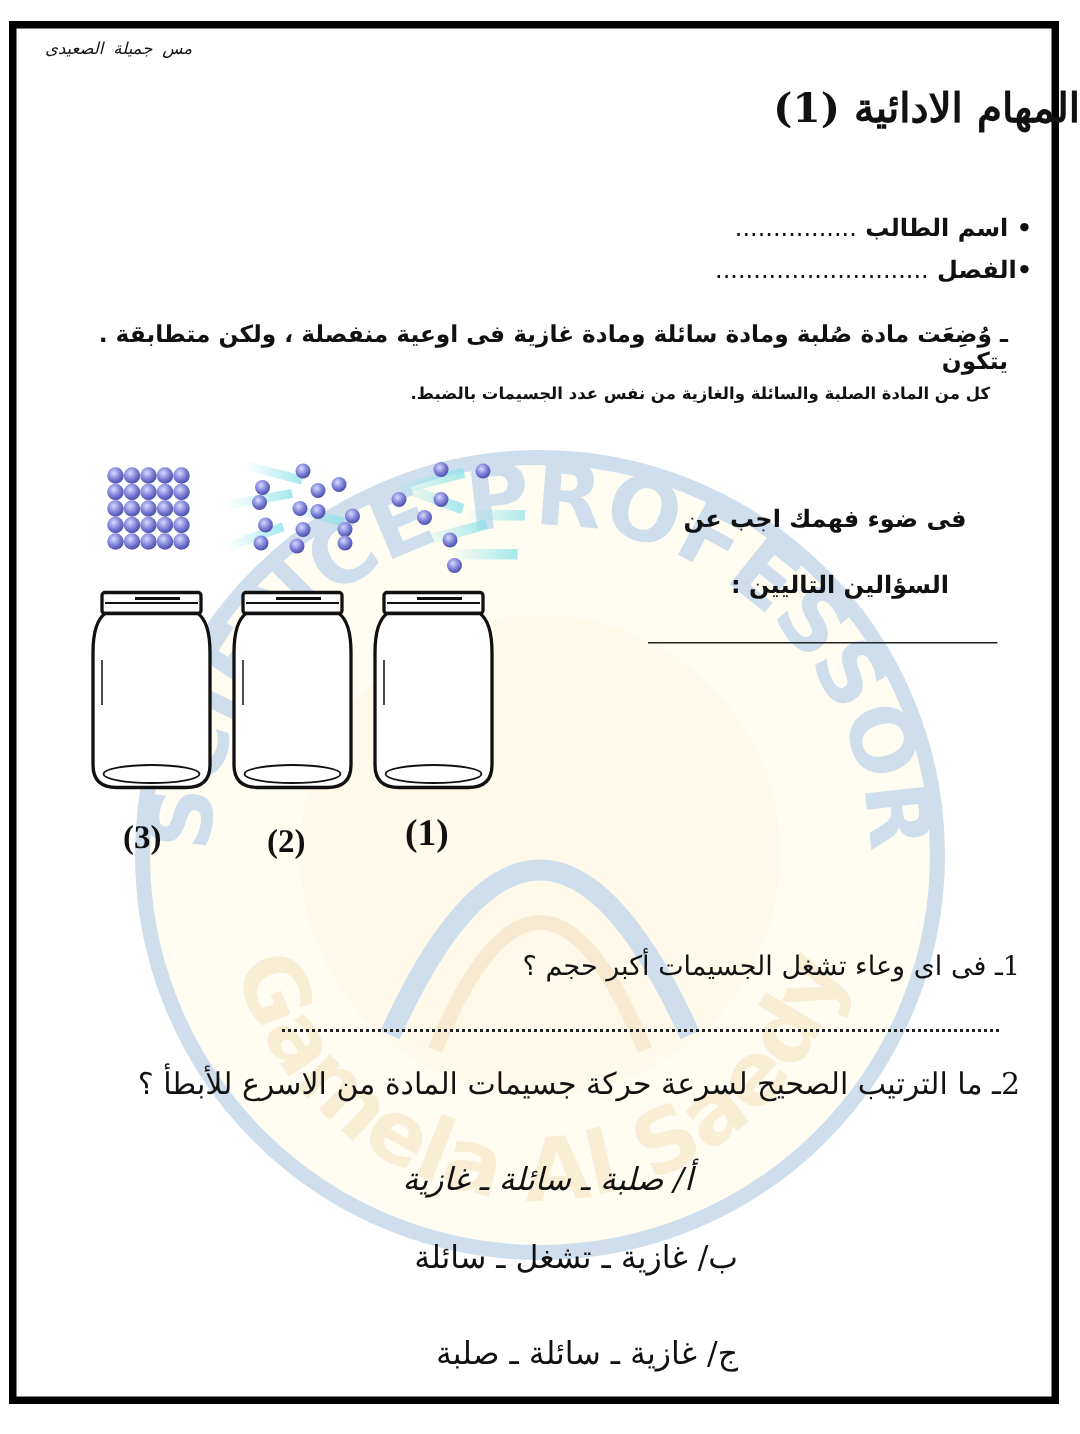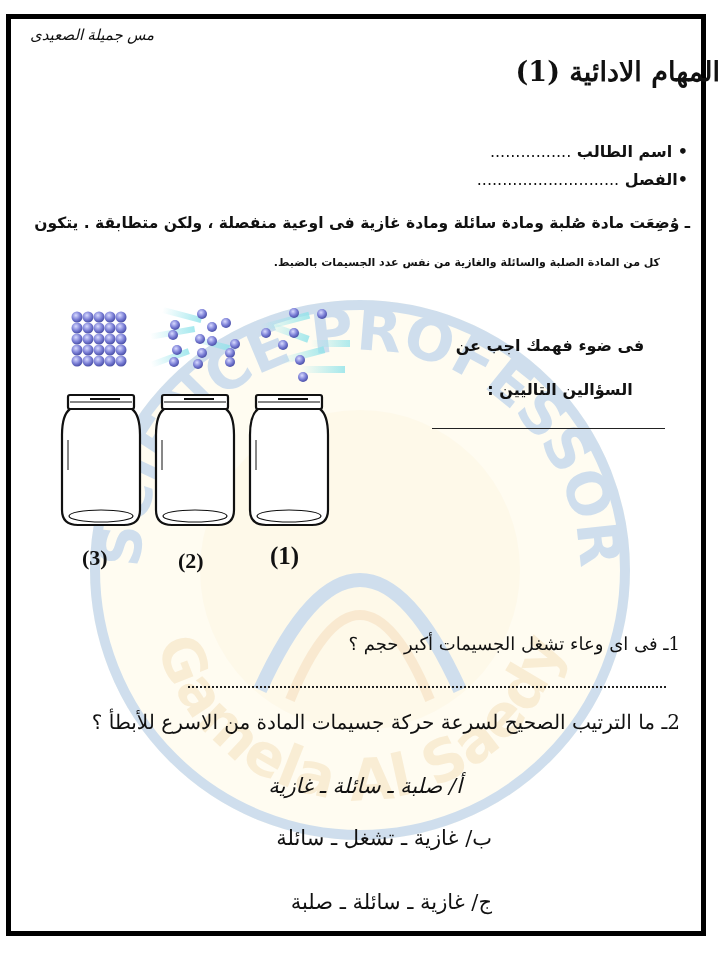--- a/index.html
+++ b/index.html
@@ -1,25 +1,25 @@
 <!DOCTYPE html>
 <html><head>
   <meta charset="utf-8">
   <style>
     html, body { margin: 0; padding: 0; background: #ffffff; }
     body { width: 720px; height: 956px; position: relative; overflow: hidden; font-family: "DejaVu Serif", serif; color: #111; }
     .frame { position: absolute; left: 6px; top: 14px; width: 700px; height: 922px; border: 5px solid #000; box-sizing: border-box; background: #fff; }
     .watermark { position: absolute; left: 80px; top: 290px; width: 560px; height: 560px; opacity: 0.22; pointer-events: none; }
     .abs { position: absolute; }
     .rtl { direction: rtl; unicode-bidi: plaintext; }
-    .teacher { left: 30px; top: 26px; font-size: 15px; font-style: italic; font-family: Liberation Sans, sans-serif; }
+    .teacher { left: 30px; top: 26px; font-size: 11px; font-style: italic; font-family: Liberation Mono, monospace; }
     .title { left: 0; right: 0; top: 56px; font-size: 27px; font-weight: bold; font-family: "DejaVu Serif", serif; }
     .field { right: 32px; font-size: 16px; font-weight: bold; font-family: "DejaVu Sans", sans-serif; }
     .field .dots { font-weight: normal; letter-spacing: 0; }
-    .intro1 { left: 22px; right: 30px; top: 214px; font-size: 15.5px; font-weight: bold; font-family: "DejaVu Sans", sans-serif; text-align: right; }
+    .intro1 { left: 22px; right: 48px; top: 214px; font-size: 15.5px; font-weight: bold; font-family: "DejaVu Sans", sans-serif; text-align: right; }
     .intro2 { right: 60px; top: 256px; font-size: 11px; font-weight: bold; font-family: "DejaVu Sans", sans-serif; }
     .prompt { font-size: 16px; font-weight: bold; font-family: "DejaVu Sans", sans-serif; text-align: center; width: 240px; }
     .hrule { position: absolute; left: 432px; top: 428px; width: 233px; border-top: 1.5px solid #222; }
     .jar-label { font-size: 22px; font-weight: bold; font-family: "Liberation Serif", serif; }
     .question { font-size: 18px; font-family: "DejaVu Serif", serif; }
     .dotline { position: absolute; left: 188px; top: 686px; width: 478px; border-top: 2px dotted #222; }
     .option { font-size: 21px; font-family: "DejaVu Serif", serif; }
   </style>
 </head>
 <body>

